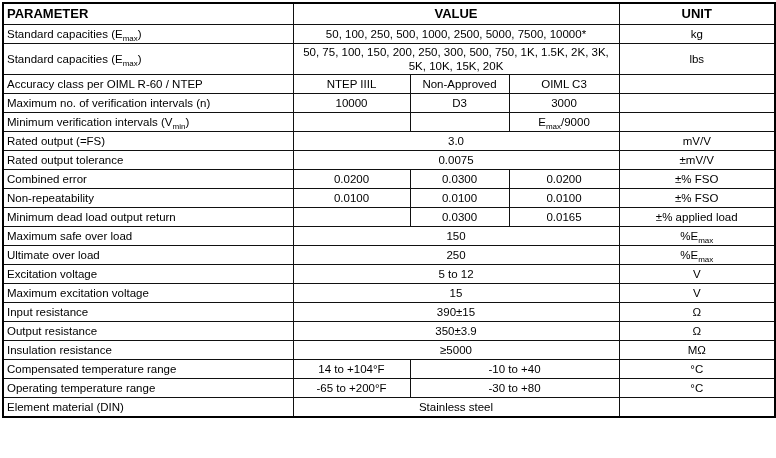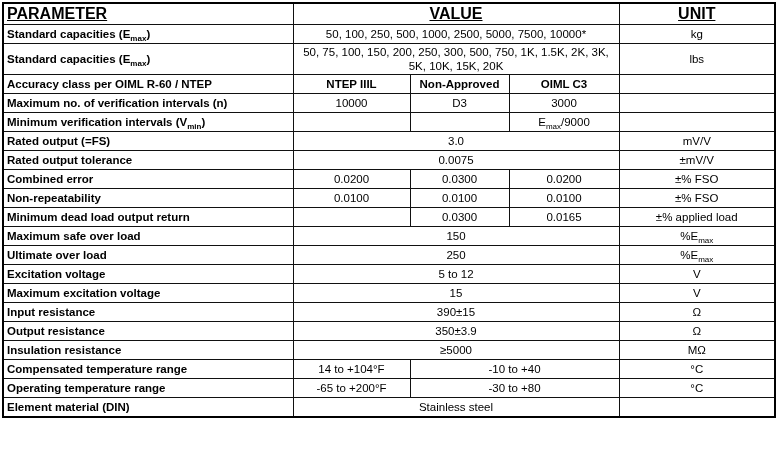--- a/index.html
+++ b/index.html
@@ -33,43 +33,42 @@
     font-size: 11.5px;
     line-height: 14px;
     height: 16px;
     padding: 1px 3px;
     overflow: hidden;
     vertical-align: middle;
     white-space: normal;
   }
   table.spec th {
     height: 18px;
-    font-size: 16px;
+    font-size: 13px;
     font-weight: bold;
-    text-decoration: underline;
   }
   th.h-param {
     text-align: left;
     padding-left: 7px;
   }
   th.h-value, th.h-unit {
     text-align: center;
     margin-left: 24px;
   }
   td.param {
     text-align: left;
-    font-weight: bold;
+    font-weight: normal;
     padding-left: 7px;
   }
   td.val, td.unit {
     text-align: center;
     font-weight: normal;
   }
   td.val.bold {
-    font-weight: bold;
+    font-weight: normal;
   }
   sub {
     font-size: 8px;
     line-height: 0;
   }
 </style>
 </head>
 <body>
 
 <div class="page">

